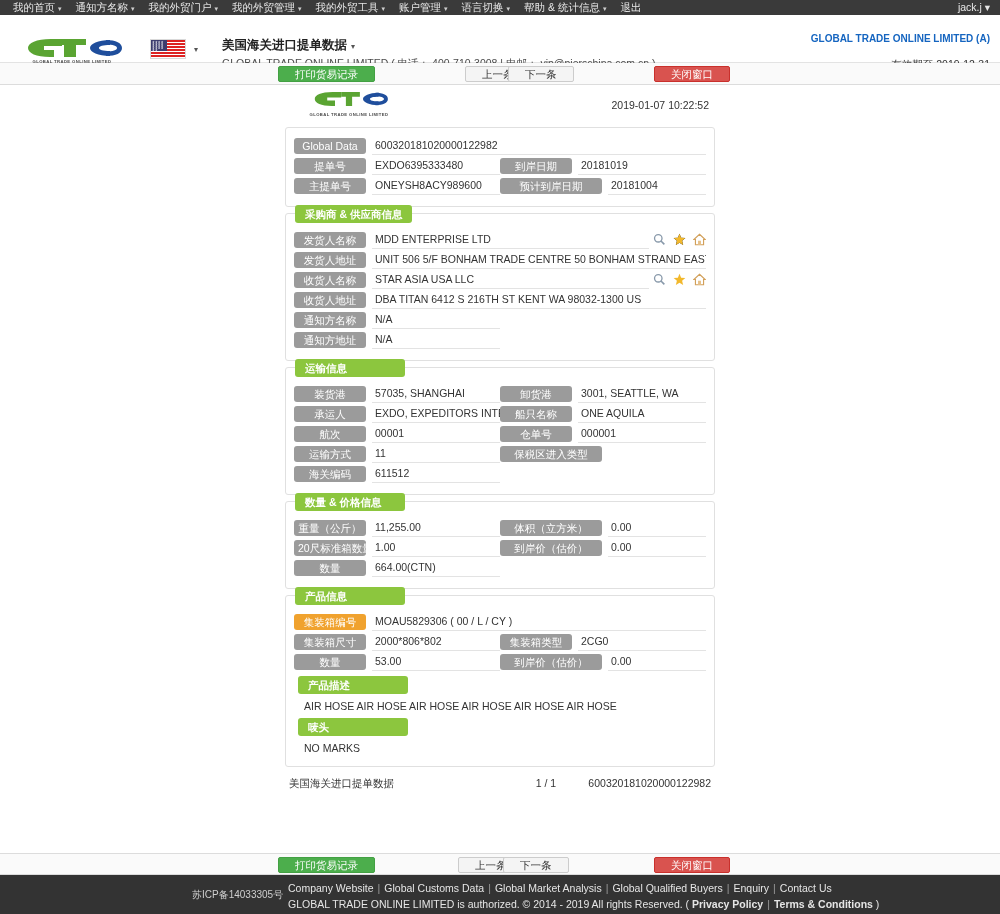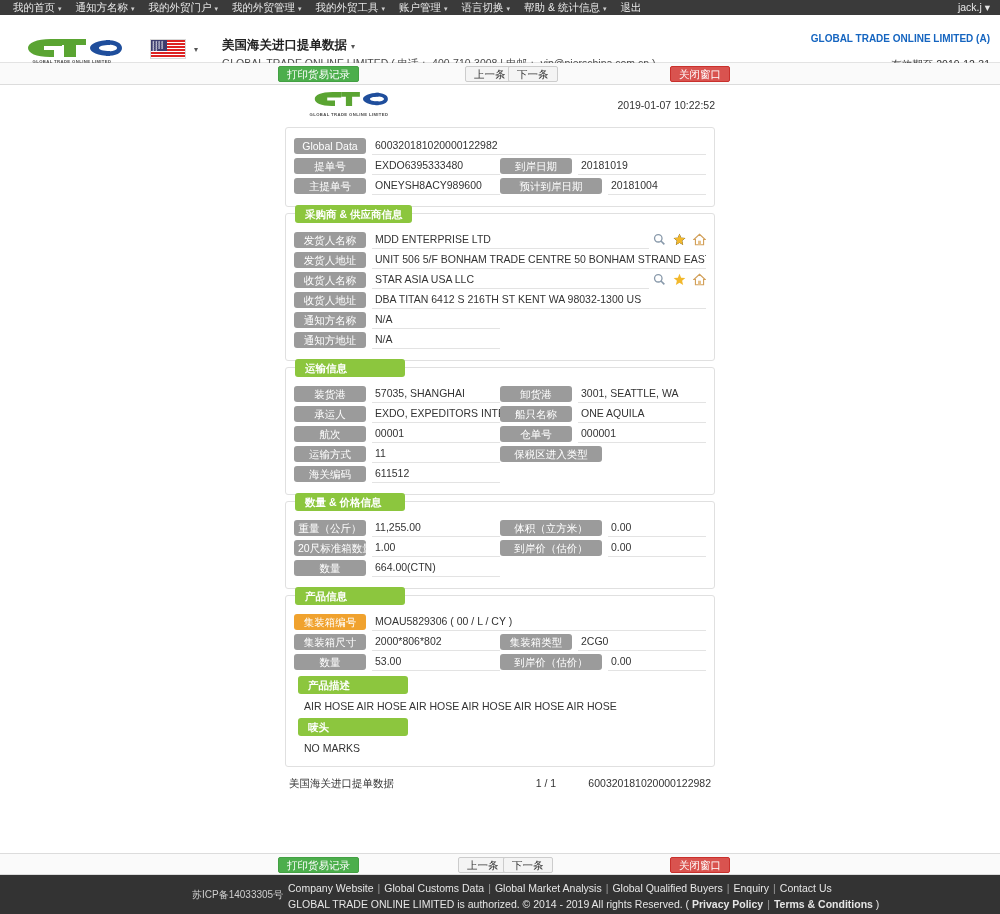--- a/index.html
+++ b/index.html
@@ -74,21 +74,21 @@
   .hdr-ldr { color:#333; font-size:10.5px; margin-top:2px; }
 
   
   .toolbar {
     height:22px; background:#fafafa; border-bottom:1px solid #dcdcdc;
     position:relative;
   }
   .btn {
     position:absolute; top:3px;
     font-size:10.5px; line-height:15px; height:16px;
-    padding:0 8px; border-radius:2px; cursor:pointer;
+    padding:0 16px; border-radius:2px; cursor:pointer;
     white-space:nowrap; display:inline-block;
   }
   .btn-green { background:#4cae4c; color:#fff; border:1px solid #43a043; }
   .btn-red   { background:#d9534f; color:#fff; border:1px solid #c9302c; }
   .btn-gray  { background:#f4f4f4; color:#333; border:1px solid #ccc; }
   .tb-print { left:278px; }
   .tb-prev  { left:465px; }
   .tb-next  { left:508px; }
   .tb-close { right:270px; }
 
@@ -103,21 +103,21 @@
     background:#ffffff;
     height:768px;
     position:relative;
     overflow:hidden;
   }
   .doc {
     position:absolute; left:285px; top:4px; width:430px;
   }
   .doc-head { position:relative; height:38px; }
   .doc-logo { position:absolute; left:22px; top:0px; width:84px; }
-  .doc-date { position:absolute; right:0px; top:10px; font-size:10.5px; color:#333; }
+  .doc-date { position:absolute; right:6px; top:10px; font-size:10.5px; color:#333; }
 
   .card {
     border:1px solid #e0e0e0;
     border-radius:3px;
     background:#fff;
     position:relative;
     margin-bottom:6px;
     padding:10px 8px 8px 8px;
   }
   .card.with-title { padding-top:18px; }

